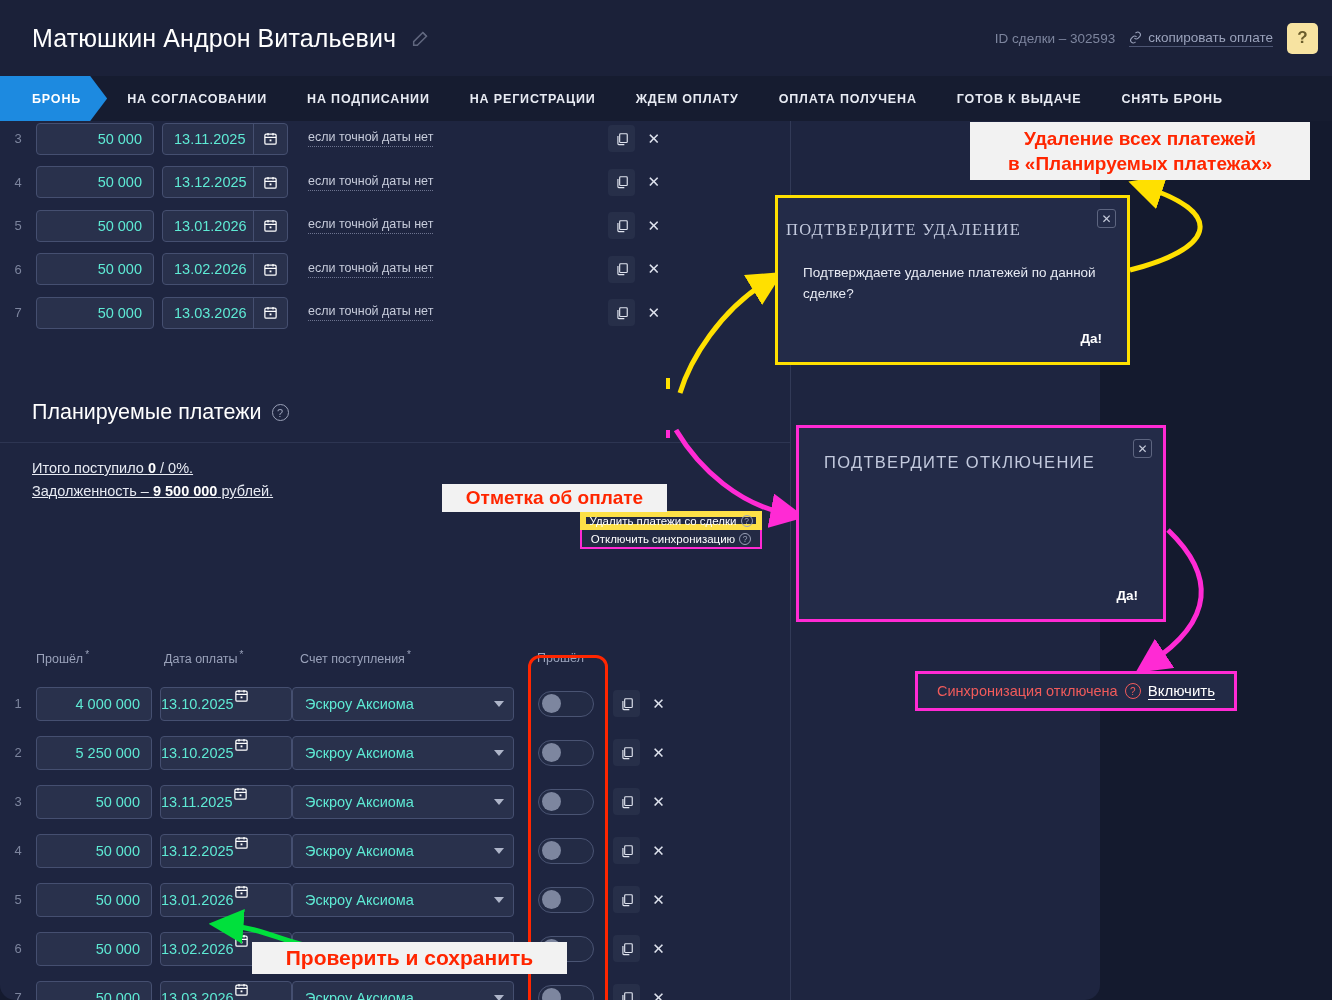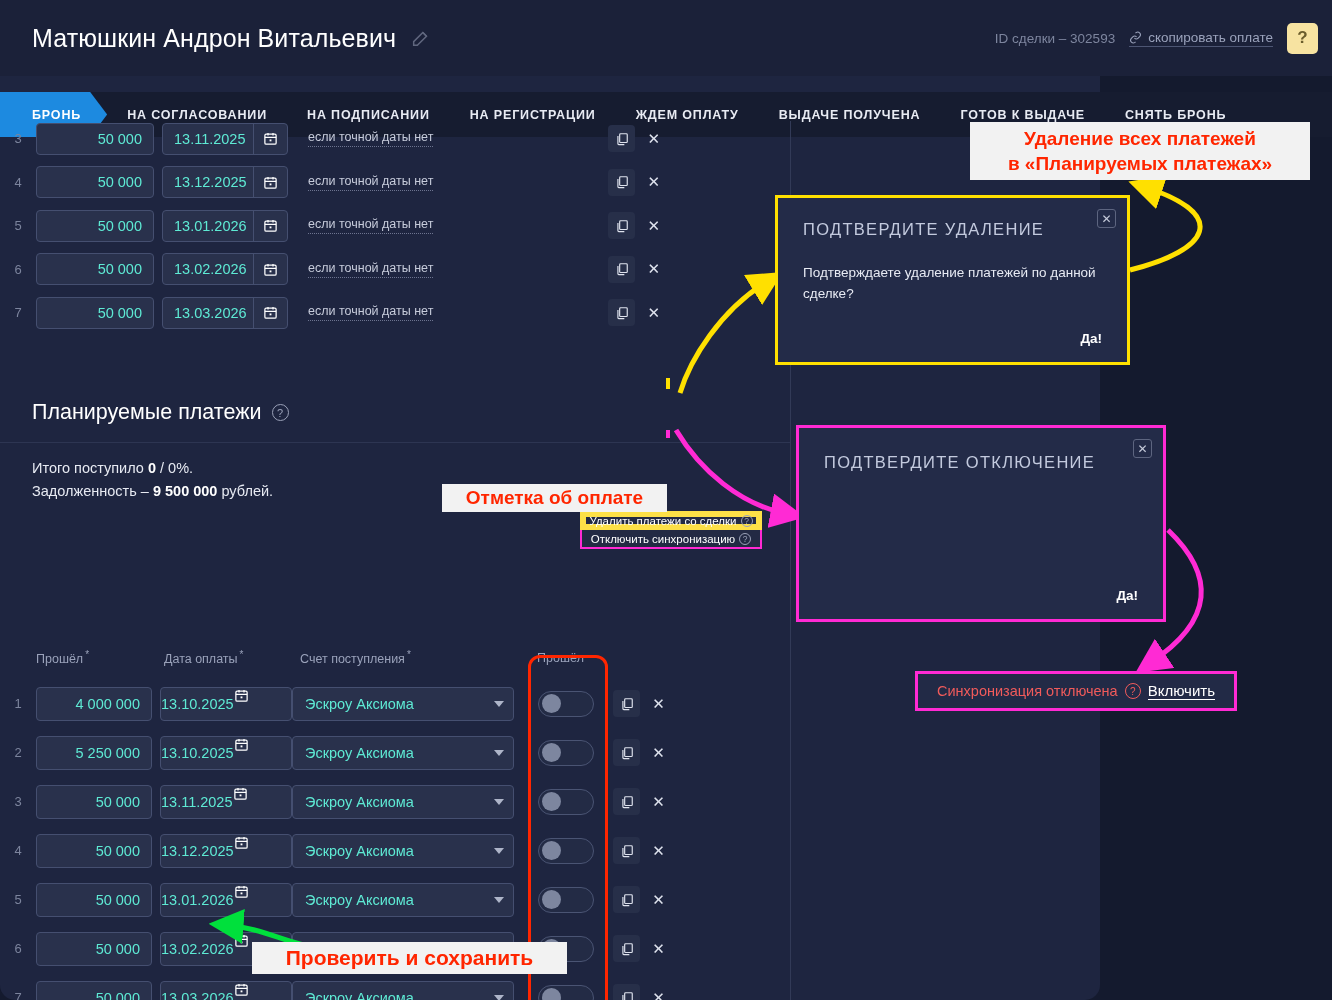--- a/index.html
+++ b/index.html
@@ -30,21 +30,21 @@
   }
   .copy-link svg { width: 13px; height: 13px; display: block; }
   .help-btn {
     width: 31px; height: 31px; background: #f7e3a1; border-radius: 5px;
     display: flex; align-items: center; justify-content: center;
     color: #6b5d2c; font-size: 17px; font-weight: 700;
   }
 
   
   .tabs {
-    position: absolute; left: 0; top: 92px; width: 1332px; height: 45px;
+    position: absolute; left: 0; top: 76px; width: 1332px; height: 45px;
     background: #161c30;
     display: flex; align-items: stretch;
   }
   .tab {
     display: flex; align-items: center; justify-content: center;
     font-size: 12.5px; letter-spacing: .85px; color: #e8ebf3; font-weight: 700;
     padding: 0 20px; position: relative; white-space: nowrap;
   }
   .tab.active {
     background: #1d8ae0; color: #ffffff; padding-left: 32px; padding-right: 26px;
@@ -98,21 +98,21 @@
     display: flex; align-items: center; padding-left: 32px; gap: 10px;
     border-bottom: 1px solid #2d3552;
   }
   .section-title { font-size: 21.5px; color: #ffffff; }
   .q-ico {
     width: 17px; height: 17px; border-radius: 50%; border: 1.4px solid #9aa1b8;
     color: #9aa1b8; font-size: 11px; display: flex; align-items: center; justify-content: center;
   }
 
   
-  .totals { position: absolute; left: 32px; top: 336px; font-size: 14.5px; color: #e7eaf2; line-height: 23px; }
+  .totals { position: absolute; left: 32px; top: 336px; font-size: 14.5px; color: #e7eaf2; line-height: 23px; text-decoration: underline; }
   .totals b { font-weight: 700; color: #ffffff; }
 
   
   .pp-head {
     position: absolute; left: 0; top: 537px; width: 790px;
     display: flex; align-items: center; font-size: 12.5px; color: #9aa2ba;
   }
   .pp-head .col { position: absolute; }
   .req-star { color: #9aa2ba; font-size: 10px; vertical-align: super; margin-left: 2px; }
 
@@ -218,21 +218,21 @@
       <div class="help-btn">?</div>
     </div>
   </div>
 
   <div class="tabs">
     <div class="tab active">БРОНЬ</div>
     <div class="tab">НА СОГЛАСОВАНИИ</div>
     <div class="tab">НА ПОДПИСАНИИ</div>
     <div class="tab">НА РЕГИСТРАЦИИ</div>
     <div class="tab">ЖДЕМ ОПЛАТУ</div>
-    <div class="tab">ВЫДАЧЕ ПОЛУЧЕНА</div>
+    <div class="tab">ОПЛАТА ПОЛУЧЕНА</div>
     <div class="tab">ГОТОВ К ВЫДАЧЕ</div>
     <div class="tab">СНЯТЬ БРОНЬ</div>
   </div>
 
   <div class="body-area">
 
     <div class="left-pane">
 
       <div class="sched-rows">
 
@@ -661,21 +661,21 @@
 
     <path d="M330 950 C 290 946, 265 928, 226 925" stroke="#00e03c" stroke-width="5" fill="none" marker-end="url(#ah-g)"></path>
 
     <path d="M668 389 L668 378" stroke="#ffe000" stroke-width="4" fill="none"></path>
 
     <path d="M668 430 L668 438" stroke="#ff2ad4" stroke-width="4" fill="none"></path>
   </svg>
 
   <div class="dlg" id="dlg-delete">
     <div class="dlg-close" style="right:11px;top:11px;">✕</div>
-    <div class="dlg-title" style="position:absolute;left:25px;top:22px;">ПОДТВЕРДИТЕ УДАЛЕНИЕ</div>
+    <div class="dlg-title" style="position:absolute;left:8px;top:22px;font-family:Liberation Serif, serif;">ПОДТВЕРДИТЕ УДАЛЕНИЕ</div>
     <div class="dlg-body" style="position:absolute;left:25px;top:64px;width:295px;">Подтверждаете удаление платежей по данной сделке?</div>
     <div class="dlg-yes" style="position:absolute;right:25px;bottom:16px;">Да!</div>
   </div>
 
   <div class="dlg" id="dlg-disable">
     <div class="dlg-close" style="right:11px;top:11px;">✕</div>
     <div class="dlg-title" style="position:absolute;left:25px;top:25px;">ПОДТВЕРДИТЕ ОТКЛЮЧЕНИЕ</div>
     <div class="dlg-yes" style="position:absolute;right:25px;bottom:16px;">Да!</div>
   </div>
 

